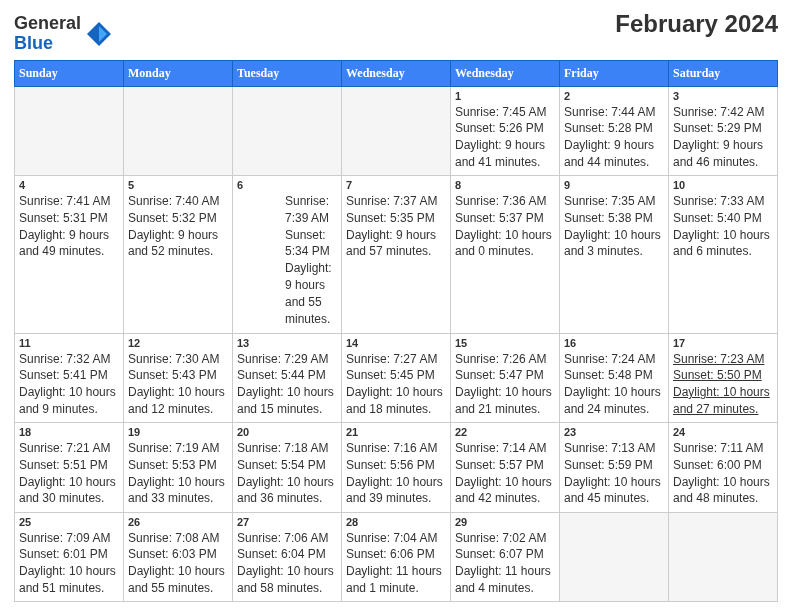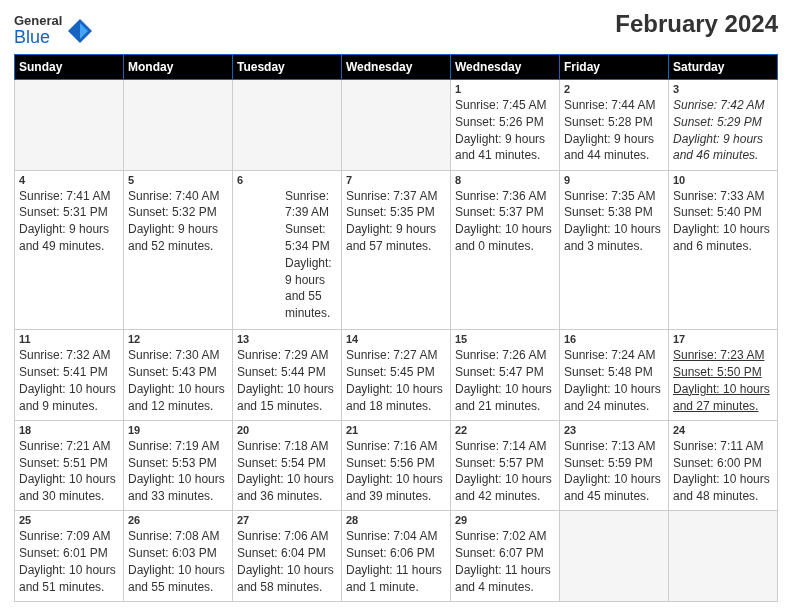--- a/index.html
+++ b/index.html
@@ -27,27 +27,27 @@
       display: flex;
       align-items: center;
       margin-top: 4px;
     }
     .logo-text {
       display: flex;
       flex-direction: column;
       line-height: 1.1;
     }
     .logo-general {
-      font-size: 13px;
+      font-size: 18px;
       font-weight: bold;
       color: #333;
     }
     .logo-blue {
       font-size: 18px;
-      font-weight: normal;
+      font-weight: bold;
       color: #1565c0;
     }
     .logo-icon {
       width: 28px;
       height: 28px;
       margin-left: 4px;
     }
     .title-block {
       text-align: right;
     }
@@ -60,27 +60,28 @@
       font-size: 14px;
       color: #555;
     }
     .calendar {
       flex: 1;
       border-collapse: collapse;
       width: 100%;
       table-layout: fixed;
     }
     .calendar th {
-      background: #000000;
+      background: #3b82f6;
       color: #fff;
       font-size: 12px;
       font-weight: bold;
       padding: 5px 4px;
       text-align: left;
       border: 1px solid #1565c0;
+      font-family: Liberation Serif, serif;
     }
     .calendar td {
       border: 1px solid #ccc;
       vertical-align: top;
       padding: 3px 4px;
       font-size: 9.5px;
       color: #333;
       height: 85px;
       background: #fff;
     }
@@ -148,21 +149,21 @@
           </td>
           <td>
             <span class="day-number">2</span>
             <div class="day-info" style="white-space: pre-line;">Sunrise: 7:44 AM
 Sunset: 5:28 PM
 Daylight: 9 hours
 and 44 minutes.</div>
           </td>
           <td>
             <span class="day-number">3</span>
-            <div class="day-info" style="white-space: pre-line; font-style: italic;">Sunrise: 7:42 AM
+            <div class="day-info" style="white-space: pre-line;">Sunrise: 7:42 AM
 Sunset: 5:29 PM
 Daylight: 9 hours
 and 46 minutes.</div>
           </td>
         </tr>
         <tr>
           <td>
             <span class="day-number">4</span>
             <div class="day-info" style="white-space: pre-line;">Sunrise: 7:41 AM
 Sunset: 5:31 PM

